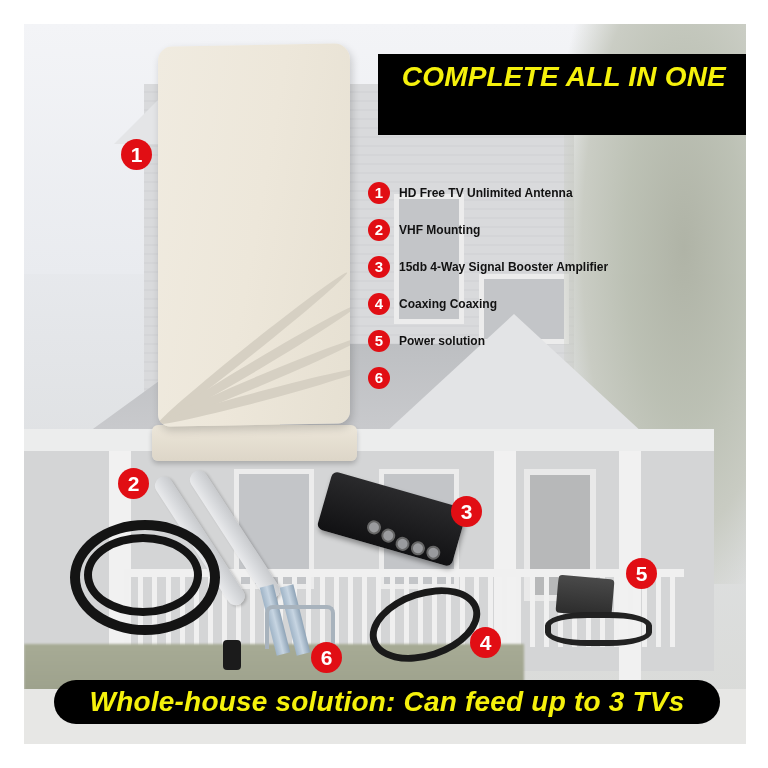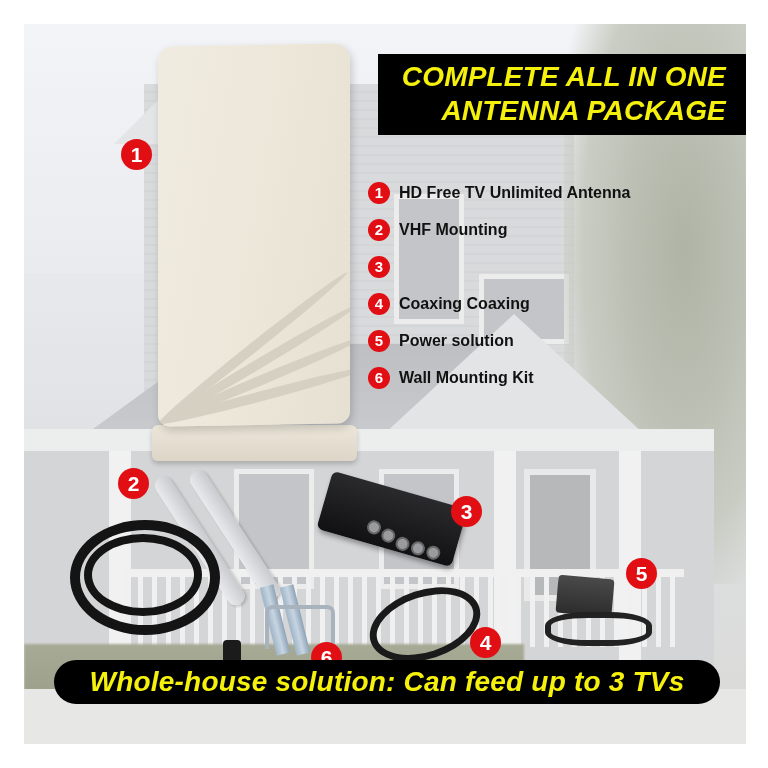--- a/index.html
+++ b/index.html
@@ -68,28 +68,28 @@
     
     .title-box { position:absolute; left:378px; top:54px; width:368px; height:81px; background:#000; color:#f5f10c;
       font-weight:bold; font-style:italic; font-size:28px; line-height:34px; text-align:right; padding:6px 20px 0 0; box-sizing:border-box; letter-spacing:0.2px; }
     .title-box div { display:block; }
 
     
     .features { position:absolute; left:368px; top:174px; list-style:none; margin:0; padding:0; }
     .features li { display:flex; align-items:center; height:37px; }
     .num { width:22px; height:22px; border-radius:50%; background:#e10e14; color:#fff; font-weight:bold; font-size:15px;
       display:flex; align-items:center; justify-content:center; margin-right:9px; flex:0 0 auto; }
-    .feat-label { color:#111; font-weight:bold; font-size:16px; white-space:nowrap; }
+    .feat-label { color:#111; font-weight:bold; font-size:12px; white-space:nowrap; }
 
     
     .callout { position:absolute; width:31px; height:31px; border-radius:50%; background:#e10e14; color:#fff; font-weight:bold; font-size:21px;
       display:flex; align-items:center; justify-content:center; }
 
     
-    .banner { position:absolute; left:54px; top:660px; width:666px; height:44px; background:#000; border-radius:22px;
+    .banner { position:absolute; left:54px; top:680px; width:666px; height:44px; background:#000; border-radius:22px;
       color:#f5f10c; font-weight:bold; font-style:italic; font-size:28px; display:flex; align-items:center; justify-content:center; letter-spacing:0.2px; }
   </style>
 </head>
 <body>
 
 <div class="photo">
   <div class="sky"></div>
   <div class="house-upper"></div>
   <div class="roof-left"></div>
   <div class="window" style="left:370px;top:170px;width:60px;height:120px;"></div>
@@ -140,46 +140,45 @@
 
 <div class="adapter"></div>
 <div class="adapter-cord"></div>
 
 <div class="bracket" style="left:268px;top:585px;width:14px;height:70px;transform:rotate(-14deg);"></div>
 <div class="bracket" style="left:288px;top:585px;width:14px;height:70px;transform:rotate(-14deg);"></div>
 <div style="position:absolute;left:265px;top:605px;width:62px;height:40px;border:4px solid #a8b3bd;border-bottom:none;border-radius:8px 8px 0 0;"></div>
 
 <div class="title-box">
   <div>COMPLETE ALL IN ONE</div>
-  <div>ANTENNA PACKAGE</div>
 </div>
 
 <ul class="features">
   <li>
     <span class="num">1</span>
     <span class="feat-label">HD Free TV Unlimited Antenna</span>
   </li>
   <li>
     <span class="num">2</span>
     <span class="feat-label">VHF Mounting</span>
   </li>
   <li>
     <span class="num">3</span>
+    <span class="feat-label">15db 4-Way Signal Booster Amplifier</span>
   </li>
   <li>
     <span class="num">4</span>
     <span class="feat-label">Coaxing Coaxing</span>
   </li>
   <li>
     <span class="num">5</span>
     <span class="feat-label">Power solution</span>
   </li>
   <li>
     <span class="num">6</span>
-    <span class="feat-label">Wall Mounting Kit</span>
   </li>
 </ul>
 
 <div class="callout" style="left:121px;top:139px;">1</div>
 <div class="callout" style="left:118px;top:468px;">2</div>
 <div class="callout" style="left:451px;top:496px;">3</div>
 <div class="callout" style="left:470px;top:627px;">4</div>
 <div class="callout" style="left:626px;top:558px;">5</div>
 <div class="callout" style="left:311px;top:642px;">6</div>
 

